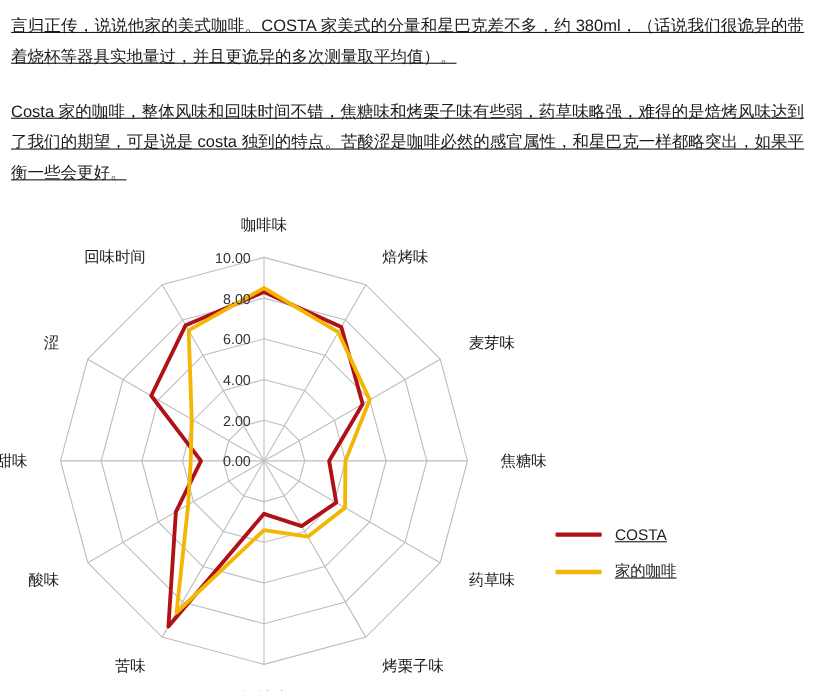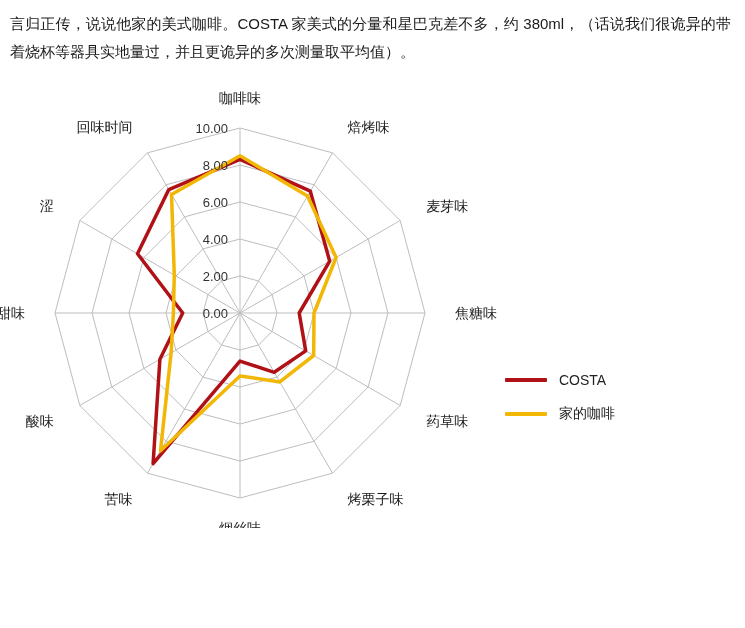--- a/index.html
+++ b/index.html
@@ -10,20 +10,21 @@
   body {
     width: 745px;
     height: 628px;
     font-family: "Liberation Sans", sans-serif;
     color: #1a1a1a;
     position: relative;
     overflow: hidden;
   }
   .article {
     padding: 10px 14px 0 10px;
+    text-decoration: underline;
   }
   .para {
     font-size: 15px;
     line-height: 28px;
     color: #1a1a1a;
     margin: 0 0 22px 0;
     text-align: justify;
   }
   .chart-wrap {
     position: relative;
@@ -38,20 +39,21 @@
   .legend {
     position: absolute;
     left: 505px;
     top: 275px;
     width: 175px;
   }
   .legend-row {
     display: flex;
     align-items: center;
     height: 34px;
+    text-decoration: underline;
   }
   .legend-swatch {
     width: 42px;
     height: 4px;
     border-radius: 1px;
     margin-right: 12px;
     flex: 0 0 auto;
   }
   .legend-label {
     font-size: 14px;
@@ -67,20 +69,21 @@
     font-size: 13px;
     fill: #333333;
     font-family: "Liberation Sans", sans-serif;
   }
 </style>
 </head>
 <body>
 
 <div class="article">
   <p class="para">言归正传，说说他家的美式咖啡。COSTA 家美式的分量和星巴克差不多，约 380ml，（话说我们很诡异的带着烧杯等器具实地量过，并且更诡异的多次测量取平均值）。</p>
+  <p class="para">Costa 家的咖啡，整体风味和回味时间不错，焦糖味和烤栗子味有些弱，药草味略强，难得的是焙烤风味达到了我们的期望，可是说是 costa 独到的特点。苦酸涩是咖啡必然的感官属性，和星巴克一样都略突出，如果平衡一些会更好。</p>
 </div>
 
 <div class="chart-wrap">
   <svg class="radar-svg" width="745" height="440" viewBox="0 0 745 440">
     <g id="grid-layer">
         <polygon points="240.0,188.0 258.5,193.0 272.0,206.5 277.0,225.0 272.0,243.5 258.5,257.0 240.0,262.0 221.5,257.0 208.0,243.5 203.0,225.0 208.0,206.5 221.5,193.0" fill="none" stroke="#bdbdbd" stroke-width="1"></polygon>
         <polygon points="240.0,151.0 277.0,160.9 304.1,188.0 314.0,225.0 304.1,262.0 277.0,289.1 240.0,299.0 203.0,289.1 175.9,262.0 166.0,225.0 175.9,188.0 203.0,160.9" fill="none" stroke="#bdbdbd" stroke-width="1"></polygon>
         <polygon points="240.0,114.0 295.5,128.9 336.1,169.5 351.0,225.0 336.1,280.5 295.5,321.1 240.0,336.0 184.5,321.1 143.9,280.5 129.0,225.0 143.9,169.5 184.5,128.9" fill="none" stroke="#bdbdbd" stroke-width="1"></polygon>
         <polygon points="240.0,77.0 314.0,96.8 368.2,151.0 388.0,225.0 368.2,299.0 314.0,353.2 240.0,373.0 166.0,353.2 111.8,299.0 92.0,225.0 111.8,151.0 166.0,96.8" fill="none" stroke="#bdbdbd" stroke-width="1"></polygon>
         <polygon points="240.0,40.0 332.5,64.8 400.2,132.5 425.0,225.0 400.2,317.5 332.5,385.2 240.0,410.0 147.5,385.2 79.8,317.5 55.0,225.0 79.8,132.5 147.5,64.8" fill="none" stroke="#bdbdbd" stroke-width="1"></polygon>

